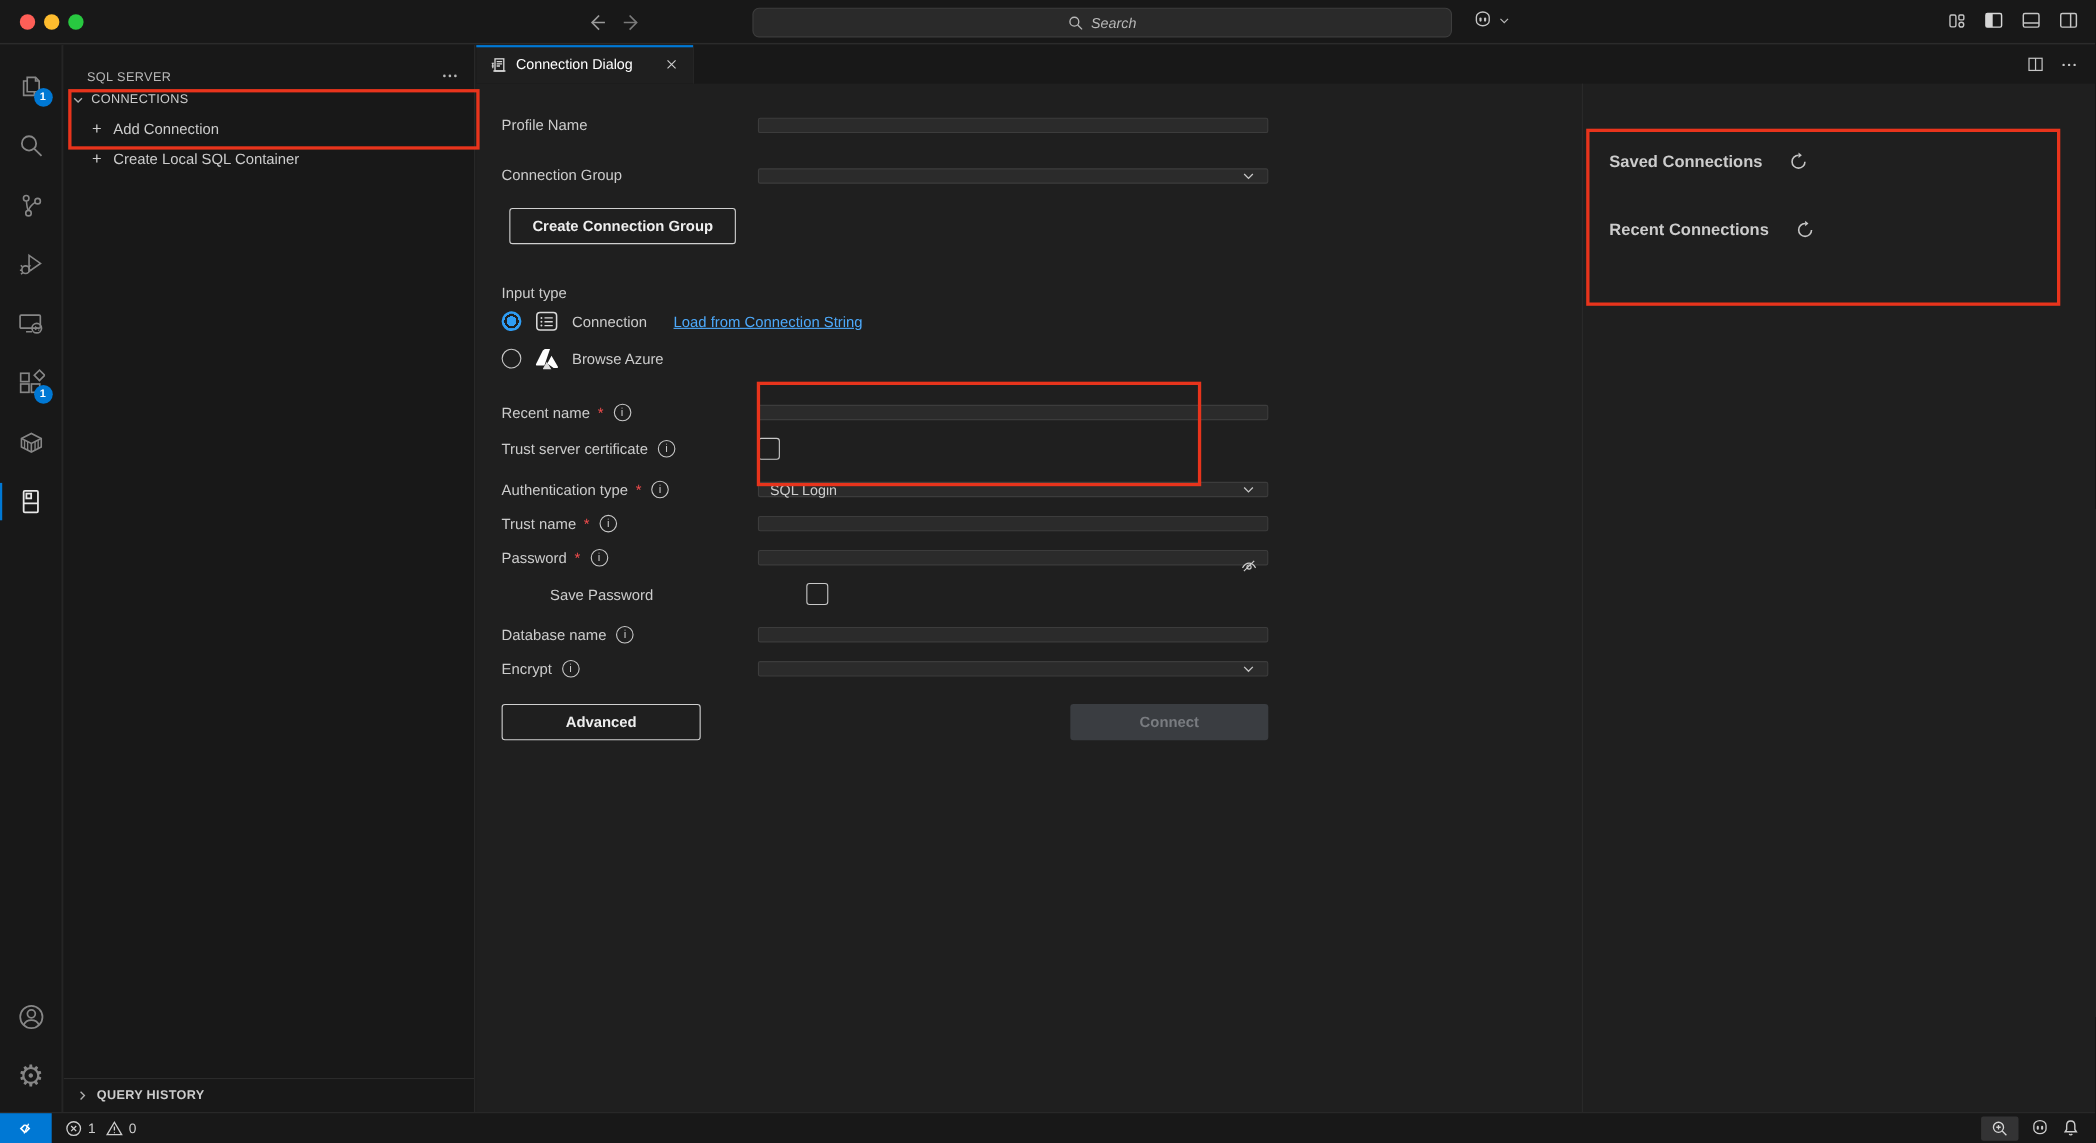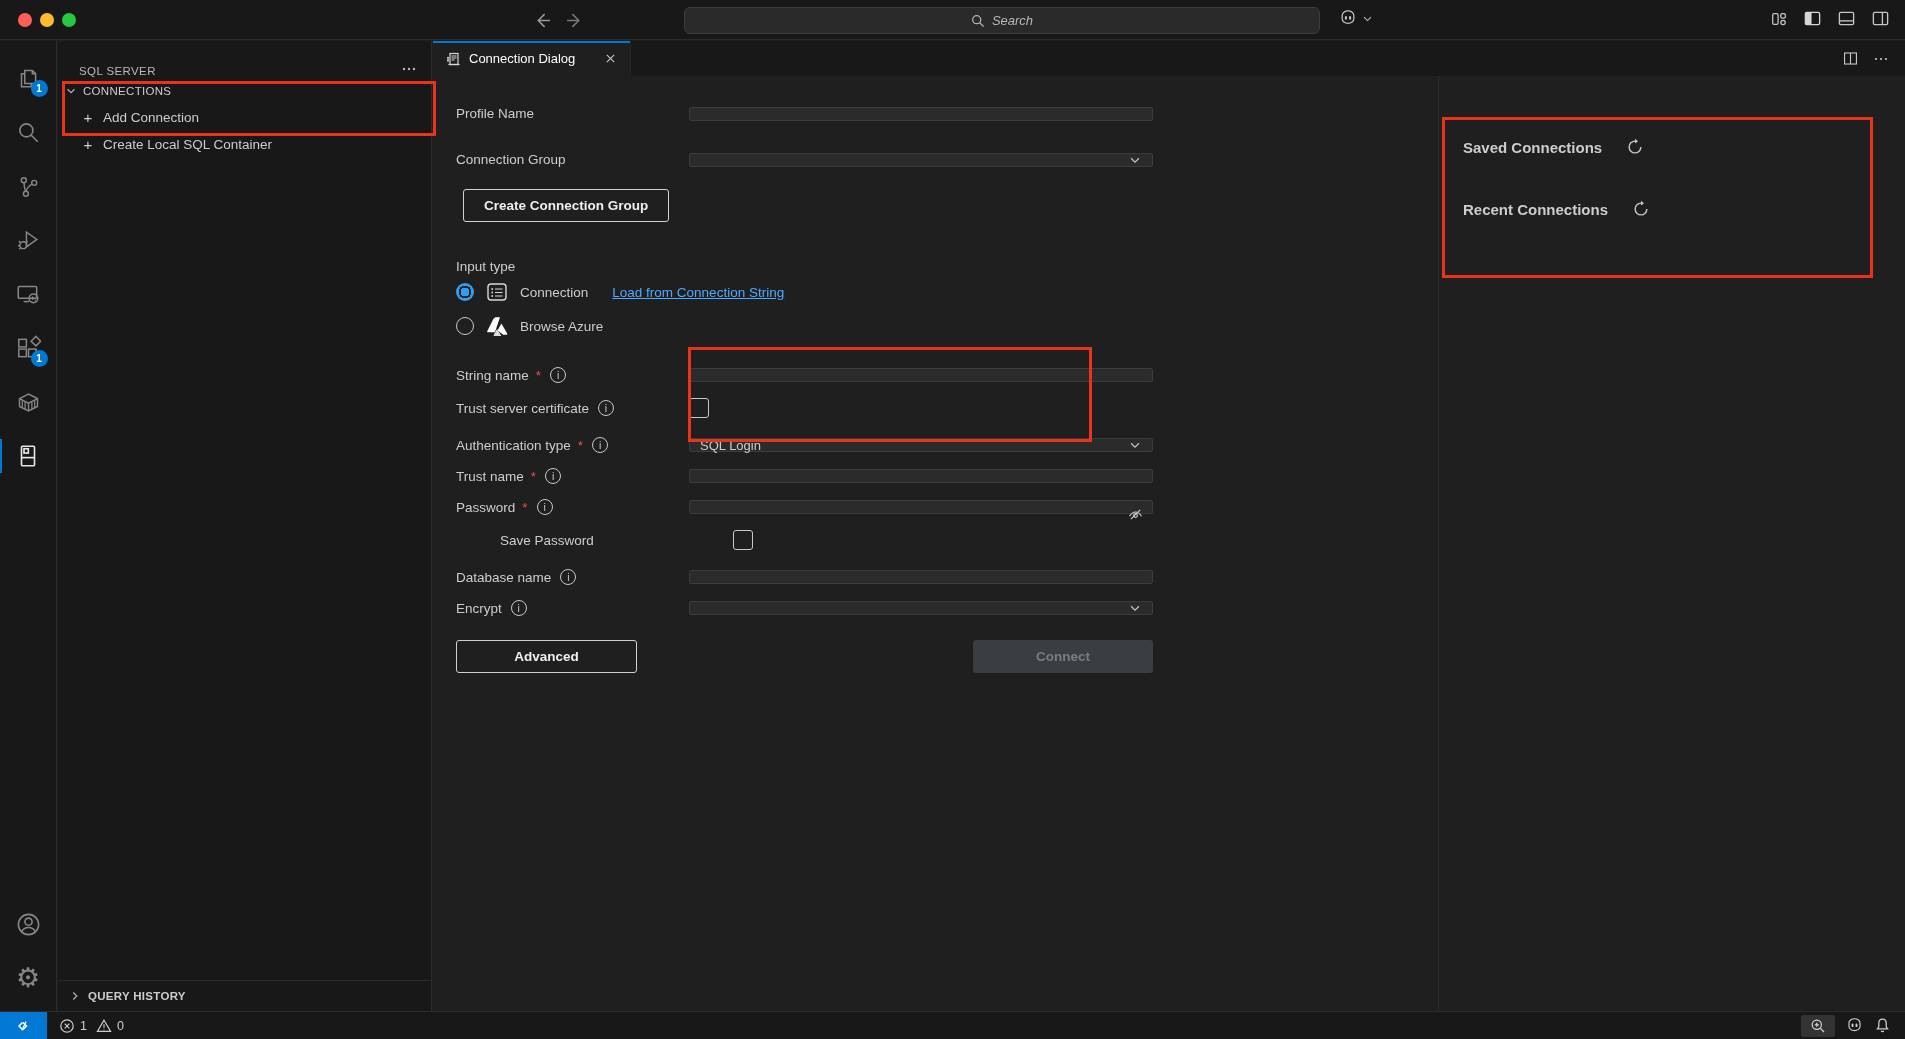--- a/index.html
+++ b/index.html
@@ -397,21 +397,21 @@
                   </svg>
               </span>
               <span class="radio-label">Browse Azure</span>
             </div>
           </div>
         </div>
 
         
         <div class="frow">
           <div class="flabel">
-            <span>String name</span>
+            <span>Recent name</span>
             <span class="req">*</span>
             <span class="info">i</span>
           </div>
           <input class="finput" value="" style="">
         </div>
 
         
         <div class="frow" style="margin-bottom:19px;">
           <div class="flabel">
             <span>Trust server certificate</span>

